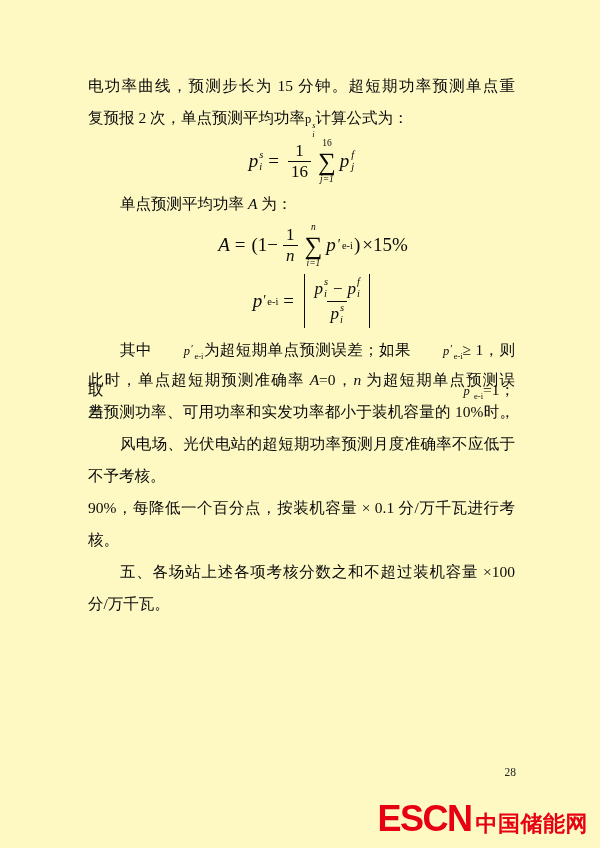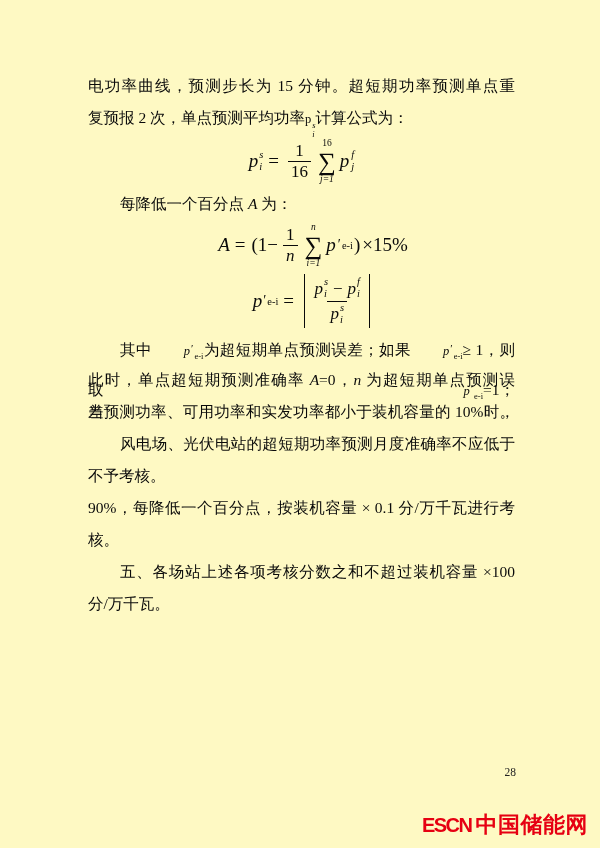--- a/index.html
+++ b/index.html
@@ -68,21 +68,21 @@
 
   .pagenum{
     position:absolute;left:488px;top:766px;width:28px;text-align:right;
     font-size:11.5px;font-family:"Liberation Serif",serif;color:#222;
   }
   .logo{
     position:absolute;right:12px;bottom:8px;white-space:nowrap;
     font-family:"Liberation Sans","DejaVu Sans",sans-serif;font-weight:bold;
     color:#e60012;display:flex;align-items:baseline;
   }
-  .logo-en{font-size:20px;letter-spacing:-1.5px;}
+  .logo-en{font-size:36px;letter-spacing:-1.5px;}
   .logo-cn{font-size:22px;margin-left:4px;letter-spacing:0.5px;}
 </style>
 </head>
 <body>
 
 <div class="page">
   <div class="content">
 
     <div class="ln">电功率曲线，预测步长为 15 分钟。超短期功率预测单点重</div>
     <div class="ln last"><span>复预报 2 次，单点预测平均功率</span><span class="im"><span>p</span><span class="ss">
@@ -106,21 +106,21 @@
           <span class="sg">∑</span>
           <span class="lim it">j=1</span>
         </span>
       <span class="it plain">p</span>
         <span class="ss">
           <span>f</span>
           <span>j</span>
         </span>
     </div>
 
-    <div class="ln last ind"><span>每降低一个百分点 </span><span class="it">A</span><span> 为：</span></div>
+    <div class="ln last ind"><span>单点预测平均功率 </span><span class="it">A</span><span> 为：</span></div>
 
     <div class="formula f2">
       <span class="it">A</span>
       <span class="op">=</span>
       <span class="plain">(1−</span>
       <span class="frac">
           <span class="num">1</span>
           <span class="den it">n</span>
         </span>
       <span class="sigma">

